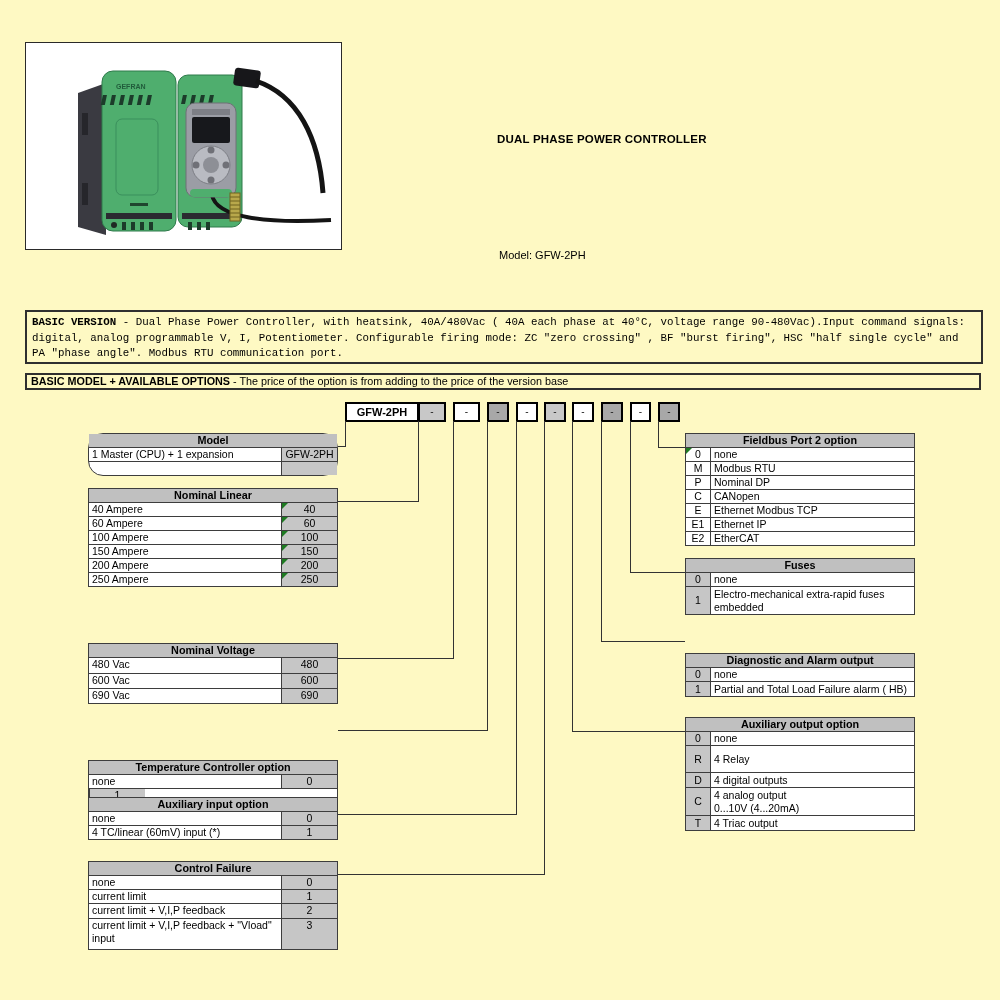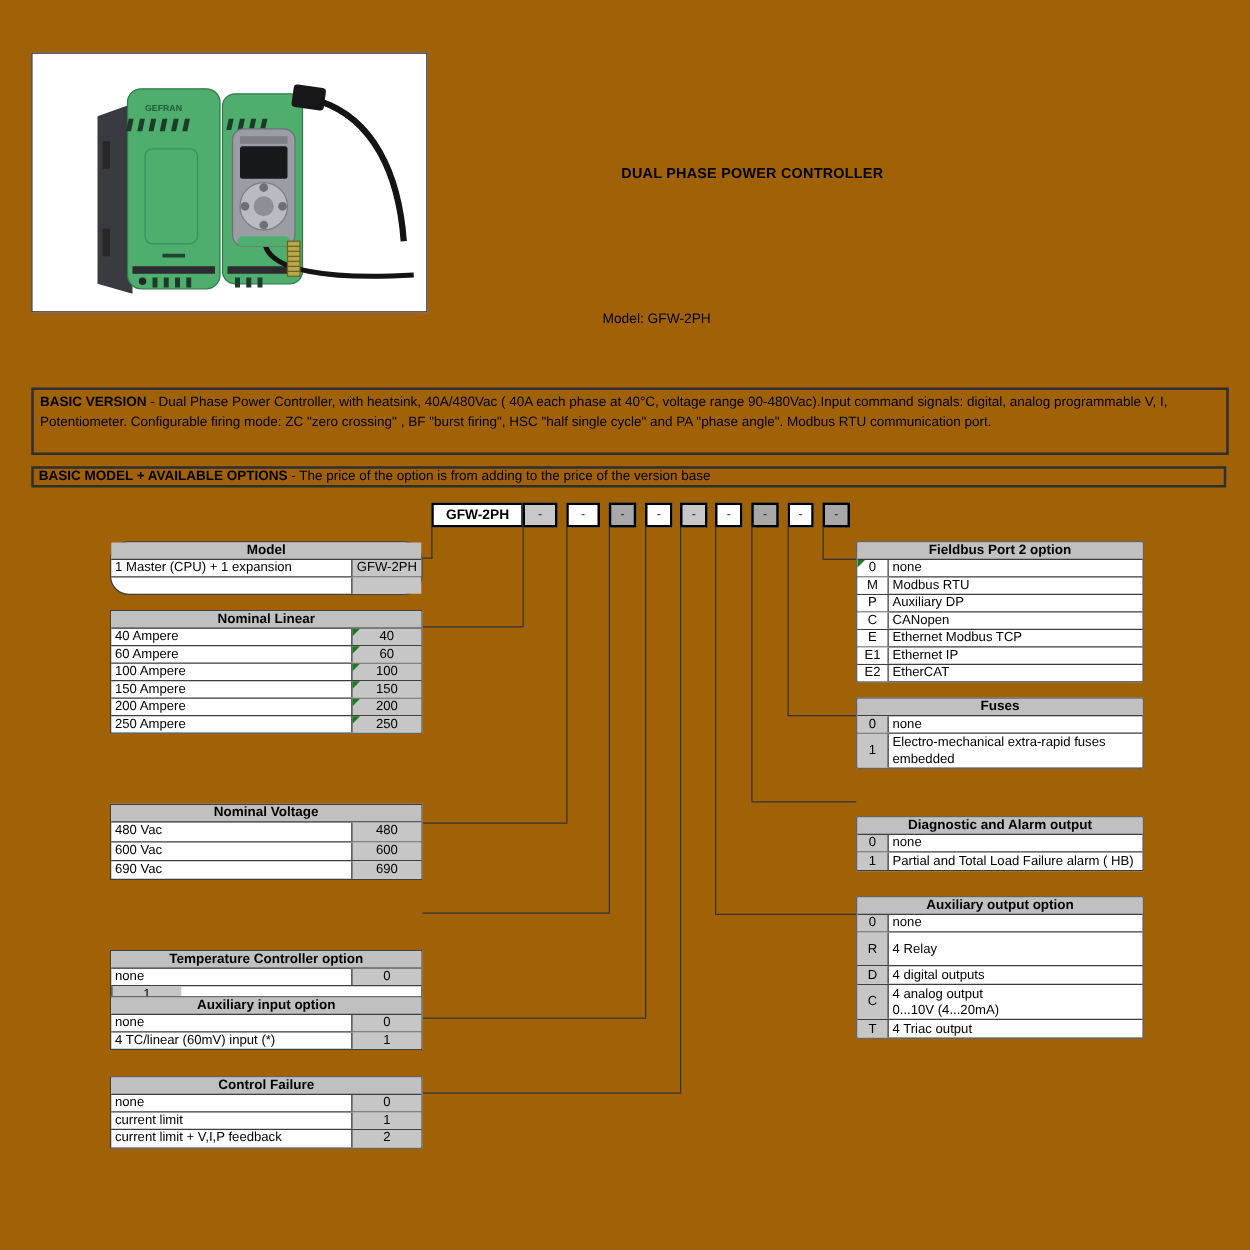--- a/index.html
+++ b/index.html
@@ -1,29 +1,29 @@
 <!DOCTYPE html>
 <html><head>
 <meta charset="utf-8">
 <style>
   html,body{margin:0;padding:0;background:#fff;}
-  .page{position:relative;width:1000px;height:1000px;background:#a16207;
+  .page{position:relative;width:1000px;height:1000px;background:#fef9c3;
         font-family:"Liberation Sans",sans-serif;color:#000;overflow:hidden;}
 
   
   .photo-box{position:absolute;left:25px;top:42px;width:315px;height:206px;
              border:1px solid #2a2a2a;background:#fff;}
 
   
   .doc-title{position:absolute;left:497px;top:133px;font-size:11.5px;font-weight:bold;letter-spacing:.2px;}
-  .model-line{position:absolute;left:482px;top:249px;font-size:11px;}
+  .model-line{position:absolute;left:499px;top:249px;font-size:11px;}
 
   
   .para-box{position:absolute;left:25px;top:310px;width:944px;height:44px;
-            border:2px solid #2f2f2f;font-size:10.8px;line-height:1.45;padding:3px 5px;}
+            border:2px solid #2f2f2f;font-size:10.8px;line-height:1.45;padding:3px 5px;font-family:Liberation Mono, monospace;}
   .banner-box{position:absolute;left:25px;top:373px;width:944px;height:13px;
               border:2px solid #2f2f2f;font-size:10.8px;line-height:13px;padding:0 4px;}
   .b{font-weight:bold;}
 
   
   .base-box{position:absolute;left:345px;top:402px;width:70px;height:16px;border:2px solid #000;
             background:#fff;font-size:11px;font-weight:bold;text-align:center;line-height:16px;}
   .code-box{position:absolute;top:402px;height:16px;border:2px solid #000;
             font-size:10px;color:#222;text-align:center;line-height:15px;}
 
@@ -245,35 +245,39 @@
         <div class="c-value">0</div>
       </div>
       <div class="t-row">
         <div class="c-label">current limit</div>
         <div class="c-value">1</div>
       </div>
       <div class="t-row" style="min-height: 14px;">
         <div class="c-label">current limit +  V,I,P feedback</div>
         <div class="c-value">2</div>
       </div>
+      <div class="t-row" style="min-height: 30px;">
+        <div class="c-label">current limit +  V,I,P feedback + "Vload" input</div>
+        <div class="c-value">3</div>
+      </div>
     </div>
 
   <div class="opt-table rt" style="top:433px;">
       <div class="t-head">Fieldbus Port 2 option</div>
       <div class="t-row">
         <div class="c-code" style="background: rgb(255, 255, 255);">0<span class="marker"></span></div>
         <div class="c-text"><span>none</span></div>
       </div>
       <div class="t-row">
         <div class="c-code" style="background: rgb(255, 255, 255);">M</div>
         <div class="c-text"><span>Modbus RTU</span></div>
       </div>
       <div class="t-row">
         <div class="c-code" style="background: rgb(255, 255, 255);">P</div>
-        <div class="c-text"><span>Auxiliary DP</span></div>
+        <div class="c-text"><span>Nominal DP</span></div>
       </div>
       <div class="t-row">
         <div class="c-code" style="background: rgb(255, 255, 255);">C</div>
         <div class="c-text"><span>CANopen</span></div>
       </div>
       <div class="t-row">
         <div class="c-code" style="background: rgb(255, 255, 255);">E</div>
         <div class="c-text"><span>Ethernet Modbus TCP</span></div>
       </div>
       <div class="t-row">

